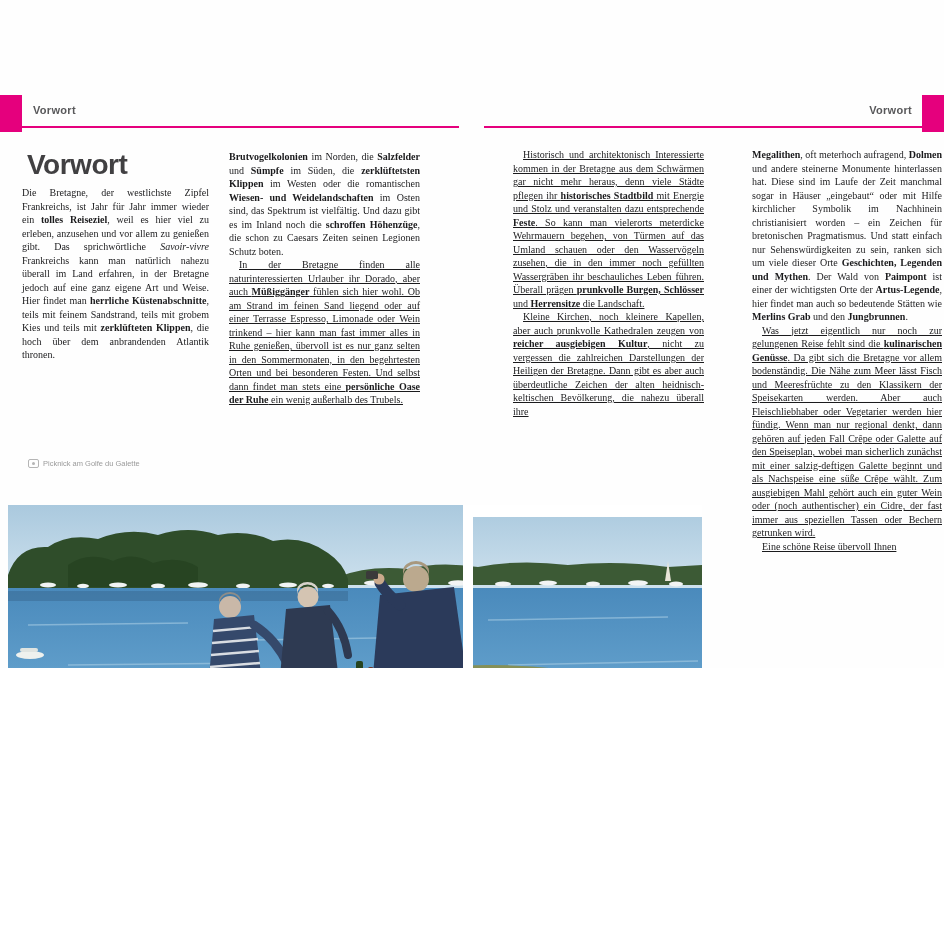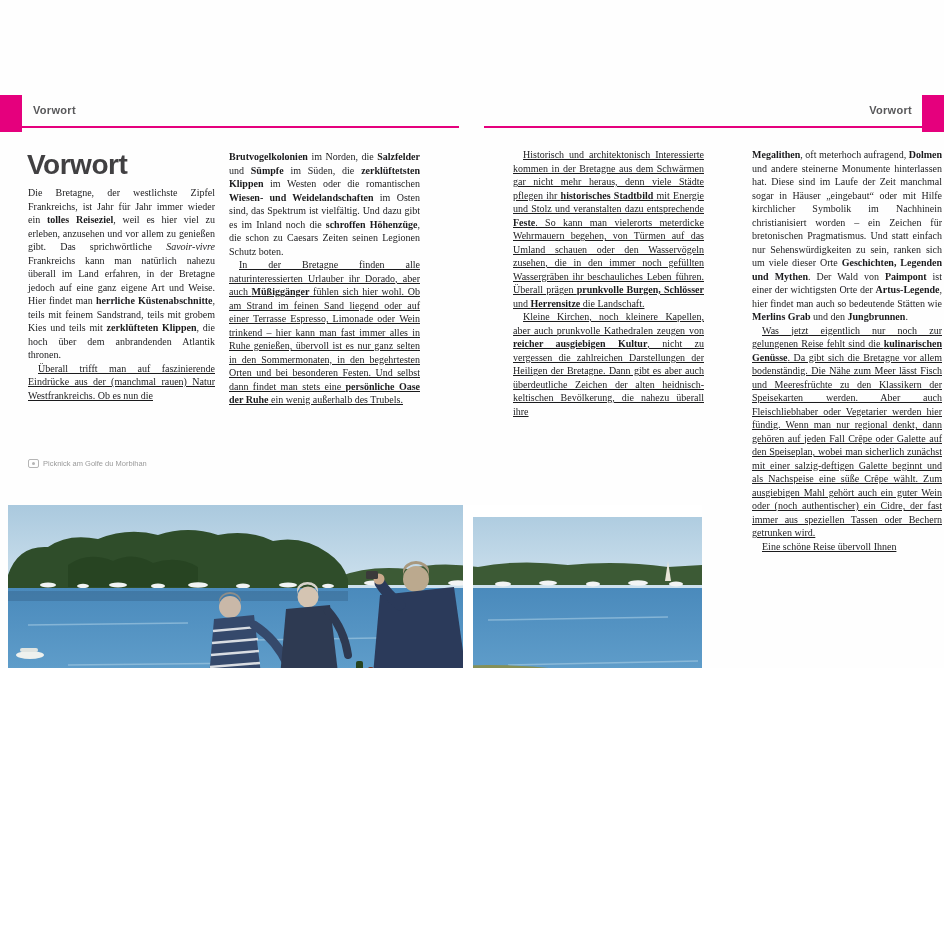--- a/index.html
+++ b/index.html
@@ -19,21 +19,21 @@
   
   .page-title{position:absolute;left:27px;top:130px;font-family:"Liberation Sans",sans-serif;
               font-size:28px;font-weight:bold;color:#414042;letter-spacing:-.5px;}
   
   .col{position:absolute;text-align:justify;font-size:10px;line-height:13.5px;color:#1b1b1d;
        hyphens:auto;-webkit-hyphens:auto;}
   .col p{margin:0;}
   .col p.ind{text-indent:10px;text-decoration:underline;}
   .b{font-weight:bold;}
   .i{font-style:italic;}
-  .col1{left:28px;top:186px;width:187px;}
+  .col1{left:22px;top:186px;width:187px;}
   .col2{left:229px;top:150px;width:191px;}
   .col3{left:513px;top:148px;width:191px;}
   .col4{left:728px;top:148px;width:190px;margin-left:24px;}
   
   .caption{position:absolute;left:28px;top:459px;font-family:"Liberation Sans",sans-serif;
            font-size:7.5px;color:#9b9b9b;display:flex;align-items:center;gap:4px;}
   .cap-icon{display:inline-block;width:9px;height:7px;border:1px solid #b5b5b5;border-radius:2px;
             position:relative;}
   .cap-icon::after{content:"";position:absolute;left:2.5px;top:1.5px;width:3px;height:3px;
             border-radius:50%;background:#b5b5b5;}
@@ -58,39 +58,38 @@
   <div class="tab tab-right accent-bg" style="background: rgb(229, 0, 125);"></div>
   <div class="runhead runhead-left">Vorwort</div>
   <div class="runhead runhead-right">Vorwort</div>
   <div class="rule rule-left accent-bg" style="background: rgb(229, 0, 125);"></div>
   <div class="rule rule-right accent-bg" style="background: rgb(229, 0, 125);"></div>
 
   <h1 class="page-title">Vorwort</h1>
 
   <div class="col col1">
       <p><span>Die Bretagne, der westlichste Zipfel Frankreichs, ist Jahr für Jahr immer wieder ein </span><span class="b">tolles Reiseziel</span><span>, weil es hier viel zu erleben, anzusehen und vor allem zu genießen gibt. Das sprichwörtliche </span><span class="i">Savoir-vivre</span><span> Frankreichs kann man natürlich nahezu überall im Land erfahren, in der Bretagne jedoch auf eine ganz eigene Art und Weise. Hier findet man </span><span class="b">herrliche Küstenabschnitte</span><span>, teils mit feinem Sandstrand, teils mit grobem Kies und teils mit </span><span class="b">zerklüfteten Klippen</span><span>, die hoch über dem anbrandenden Atlantik thronen.</span></p>
-      <p class="ind"><span>Überall trifft man auf faszinierende Eindrücke aus der (manchmal rauen) Natur Westfrankreichs. Ob es nun die</span></p>
     </div>
   <div class="col col2">
       <p><span class="b">Brutvogelkolonien</span><span> im Norden, die </span><span class="b">Salzfelder</span><span> und </span><span class="b">Sümpfe</span><span> im Süden, die </span><span class="b">zerklüftetsten Klippen</span><span> im Westen oder die romantischen </span><span class="b">Wiesen- und Weidelandschaften</span><span> im Osten sind, das Spektrum ist vielfältig. Und dazu gibt es im Inland noch die </span><span class="b">schroffen Höhenzüge</span><span>, die schon zu Caesars Zeiten seinen Legionen Schutz boten.</span></p>
       <p class="ind"><span>In der Bretagne finden alle naturinteressierten Urlauber ihr Dorado, aber auch </span><span class="b">Müßiggänger</span><span> fühlen sich hier wohl. Ob am Strand im feinen Sand liegend oder auf einer Terrasse Espresso, Limonade oder Wein trinkend – hier kann man fast immer alles in Ruhe genießen, übervoll ist es nur ganz selten in den Sommermonaten, in den begehrtesten Orten und bei besonderen Festen. Und selbst dann findet man stets eine </span><span class="b">persönliche Oase der Ruhe</span><span> ein wenig außerhalb des Trubels.</span></p>
     </div>
   <div class="col col3">
       <p class="ind"><span>Historisch und architektonisch Interessierte kommen in der Bretagne aus dem Schwärmen gar nicht mehr heraus, denn viele Städte pflegen ihr </span><span class="b">historisches Stadtbild</span><span> mit Energie und Stolz und veranstalten dazu entsprechende </span><span class="b">Feste</span><span>. So kann man vielerorts meterdicke Wehrmauern begehen, von Türmen auf das Umland schauen oder den Wasservögeln zusehen, die in den immer noch gefüllten Wassergräben ihr beschauliches Leben führen. Überall prägen </span><span class="b">prunkvolle Burgen, Schlösser</span><span> und </span><span class="b">Herrensitze</span><span> die Landschaft.</span></p>
       <p class="ind"><span>Kleine Kirchen, noch kleinere Kapellen, aber auch prunkvolle Kathedralen zeugen von </span><span class="b">reicher ausgiebigen Kultur</span><span>, nicht zu vergessen die zahlreichen Darstellungen der Heiligen der Bretagne. Dann gibt es aber auch überdeutliche Zeichen der alten heidnisch-keltischen Bevölkerung, die nahezu überall ihre</span></p>
     </div>
   <div class="col col4">
       <p><span class="b">Megalithen</span><span>, oft meterhoch aufragend, </span><span class="b">Dolmen</span><span> und andere steinerne Monumente hinterlassen hat. Diese sind im Laufe der Zeit manchmal sogar in Häuser „eingebaut“ oder mit Hilfe kirchlicher Symbolik im Nachhinein christianisiert worden – ein Zeichen für bretonischen Pragmatismus. Und statt einfach nur Sehenswürdigkeiten zu sein, ranken sich um viele dieser Orte </span><span class="b">Geschichten, Legenden und Mythen</span><span>. Der Wald von </span><span class="b">Paimpont</span><span> ist einer der wichtigsten Orte der </span><span class="b">Artus-Legende</span><span>, hier findet man auch so bedeutende Stätten wie </span><span class="b">Merlins Grab</span><span> und den </span><span class="b">Jungbrunnen</span><span>.</span></p>
       <p class="ind"><span>Was jetzt eigentlich nur noch zur gelungenen Reise fehlt sind die </span><span class="b">kulinarischen Genüsse</span><span>. Da gibt sich die Bretagne vor allem bodenständig. Die Nähe zum Meer lässt Fisch und Meeresfrüchte zu den Klassikern der Speisekarten werden. Aber auch Fleischliebhaber oder Vegetarier werden hier fündig. Wenn man nur regional denkt, dann gehören auf jeden Fall Crêpe oder Galette auf den Speiseplan, wobei man sicherlich zunächst mit einer salzig-deftigen Galette beginnt und als Nachspeise eine süße Crêpe wählt. Zum ausgiebigen Mahl gehört auch ein guter Wein oder (noch authentischer) ein Cidre, der fast immer aus speziellen Tassen oder Bechern getrunken wird.</span></p>
       <p class="ind"><span>Eine schöne Reise übervoll Ihnen</span></p>
     </div>
 
   <div class="caption">
     <span class="cap-icon"></span>
-    <span>Picknick am Golfe du Morbihan</span>
+    <span>Picknick am Golfe du Galette</span>
   </div>
 
   <div class="credit">© wk</div>
 
   <div class="photo">
     <svg viewBox="0 0 694 355" preserveAspectRatio="none">
       <defs>
         <linearGradient id="sky" x1="0" y1="0" x2="0" y2="1">
           <stop offset="0" stop-color="#aac9de"></stop>
             <stop offset="1" stop-color="#cfe2ee"></stop>

